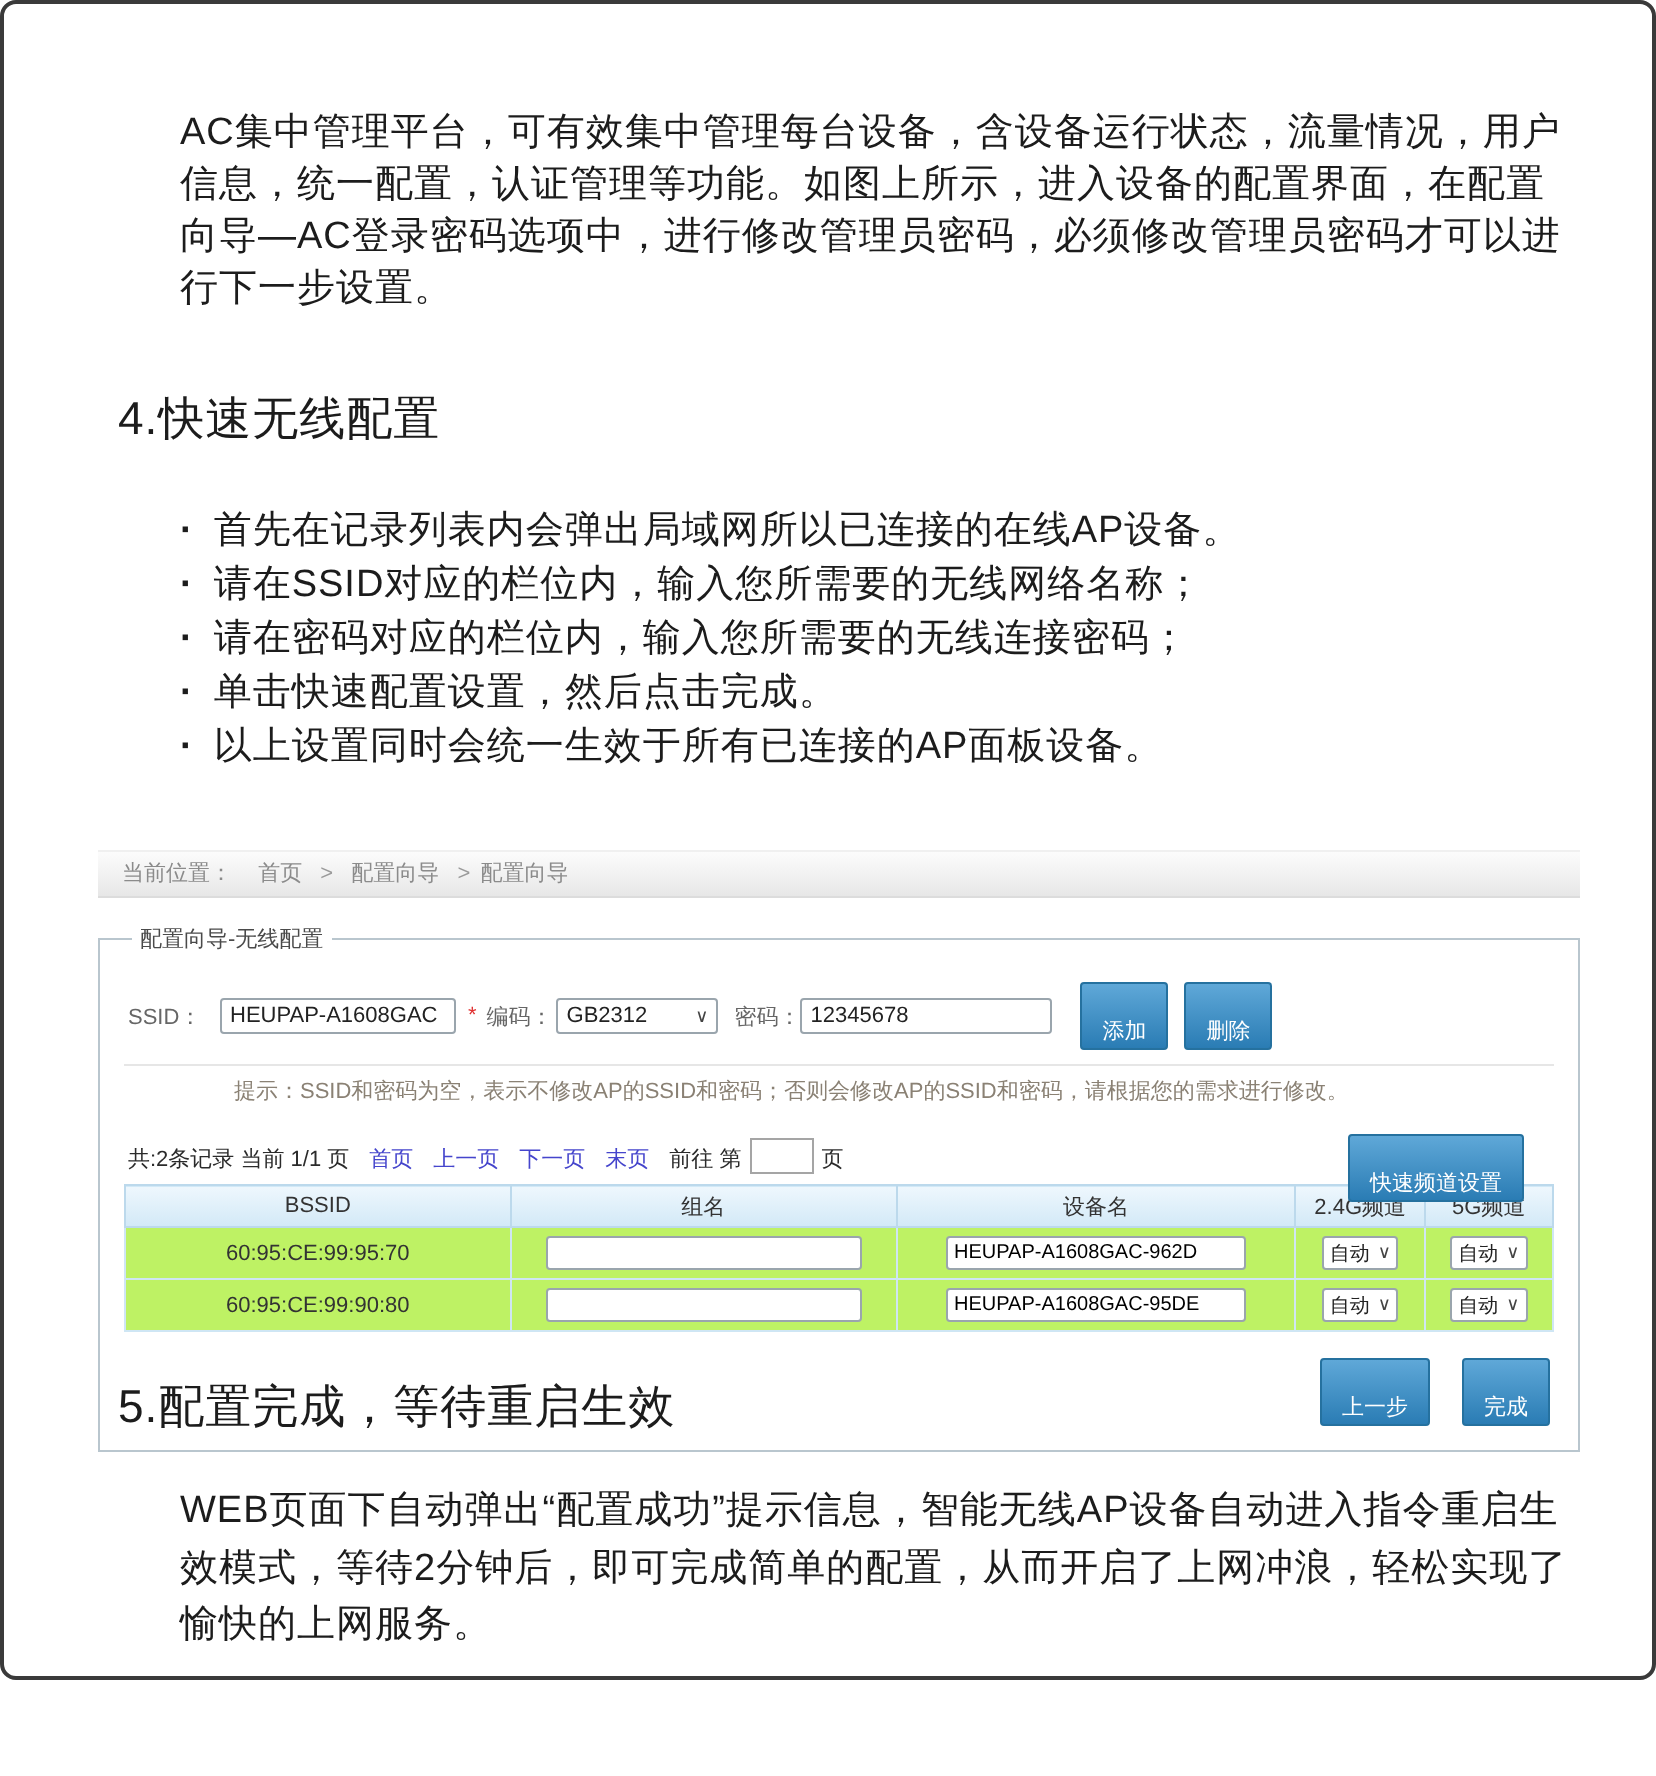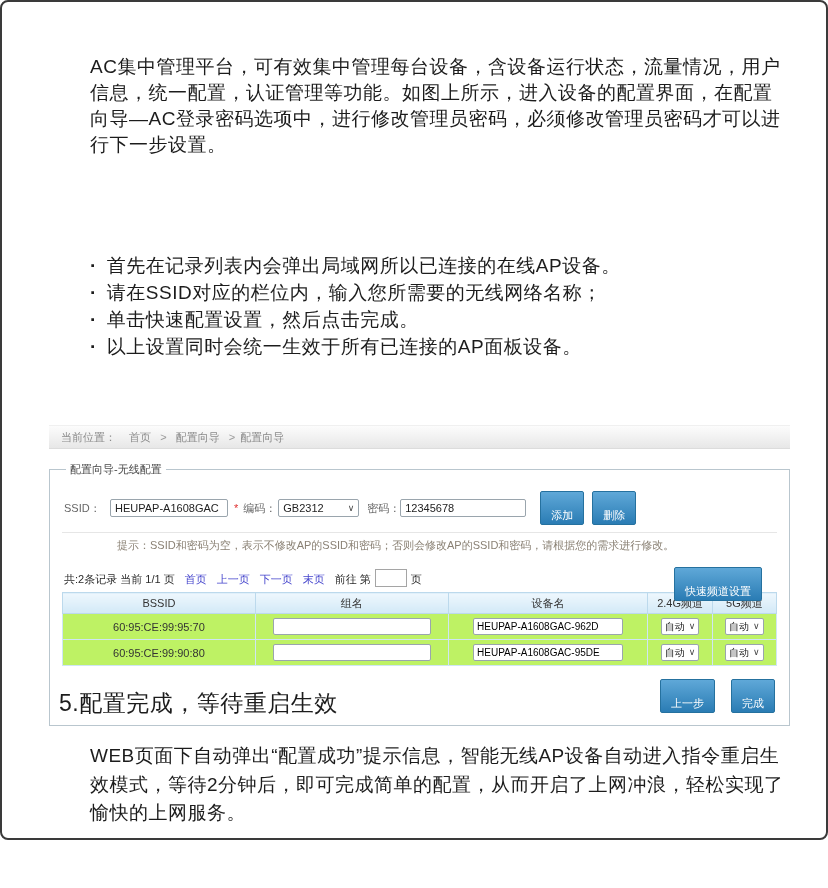--- a/index.html
+++ b/index.html
@@ -73,24 +73,26 @@
   .footrow{display:flex;justify-content:flex-end;gap:16px;margin-top:13px;padding-right:2px;}
   .footrow .btn{margin-left:0;}
 </style>
 </head>
 <body>
 
 <div class="page">
 
   <p class="intro">AC集中管理平台，可有效集中管理每台设备，含设备运行状态，流量情况，用户信息，统一配置，认证管理等功能。如图上所示，进入设备的配置界面，在配置向导—AC登录密码选项中，进行修改管理员密码，必须修改管理员密码才可以进行下一步设置。</p>
 
+  <h2 class="sec-heading sec4">4.快速无线配置</h2>
 
   <ul class="bullets">
     <li>首先在记录列表内会弹出局域网所以已连接的在线AP设备。</li>
     <li>请在SSID对应的栏位内，输入您所需要的无线网络名称；</li>
+    <li>请在密码对应的栏位内，输入您所需要的无线连接密码；</li>
     <li>单击快速配置设置，然后点击完成。</li>
     <li>以上设置同时会统一生效于所有已连接的AP面板设备。</li>
   </ul>
 
   <div class="shot">
 
     <div class="crumb">
       <span class="lbl">当前位置：</span>
       <a>首页</a>
       <span class="sep">&gt;</span>

